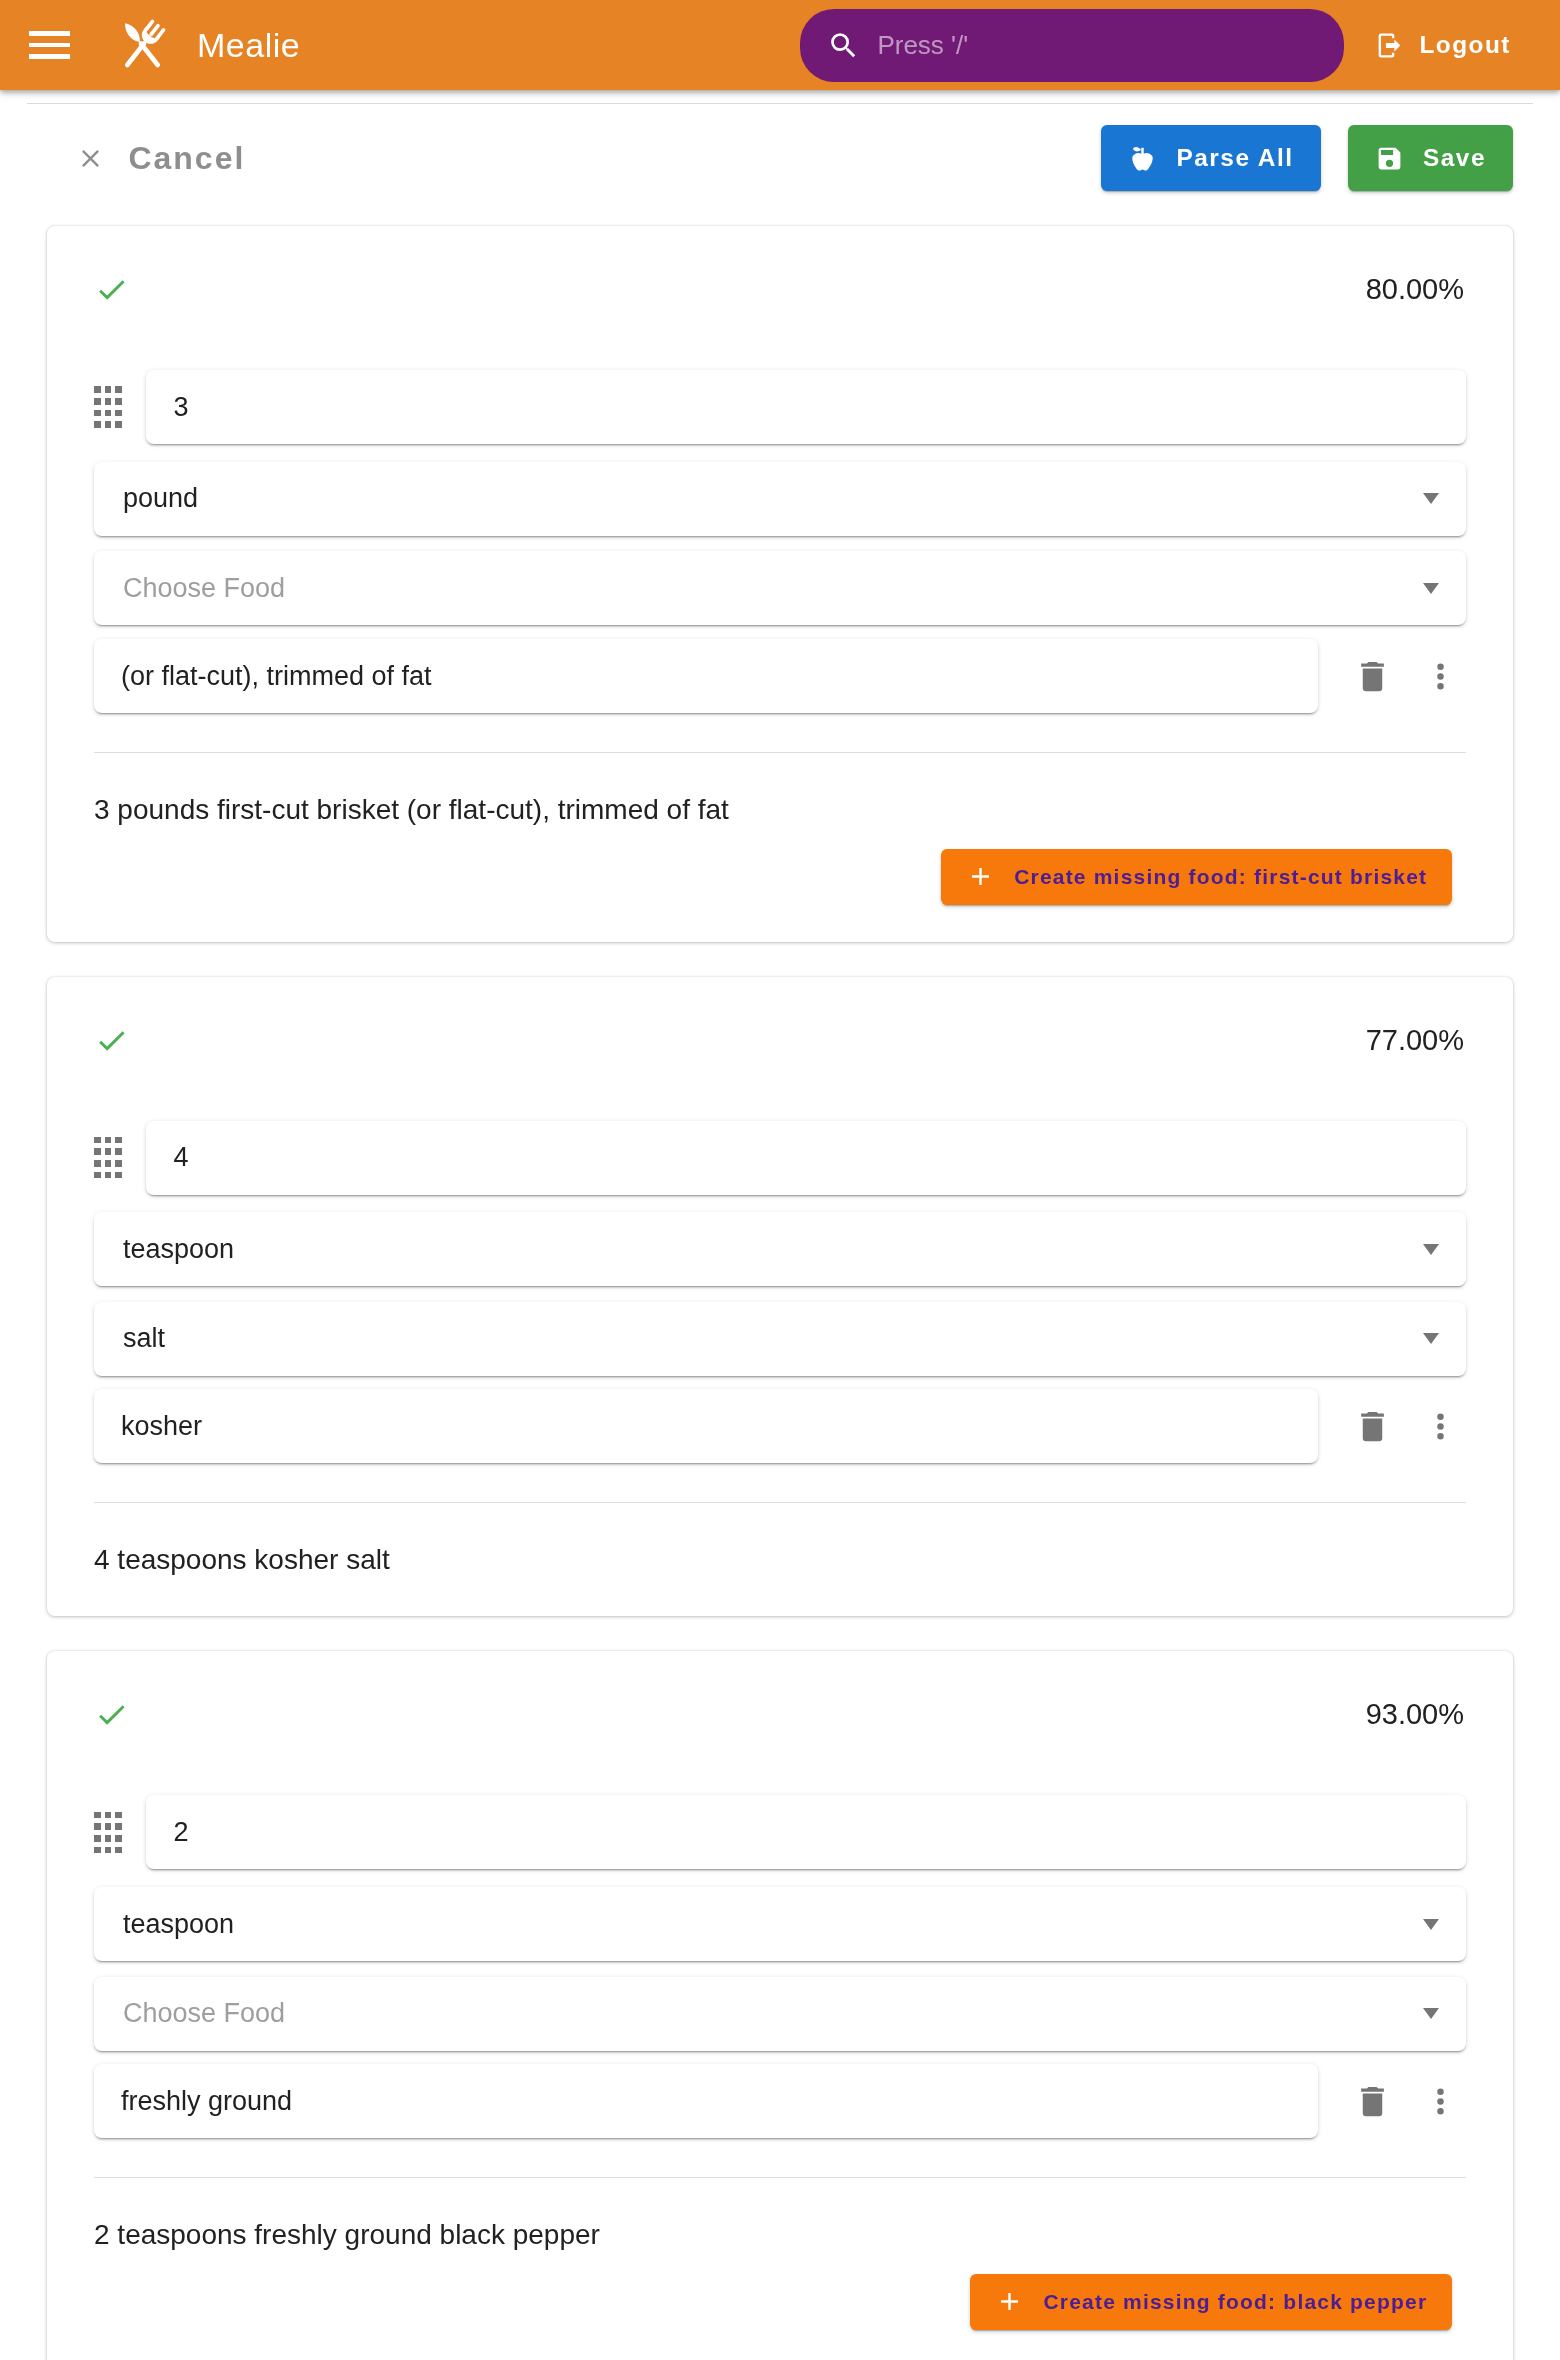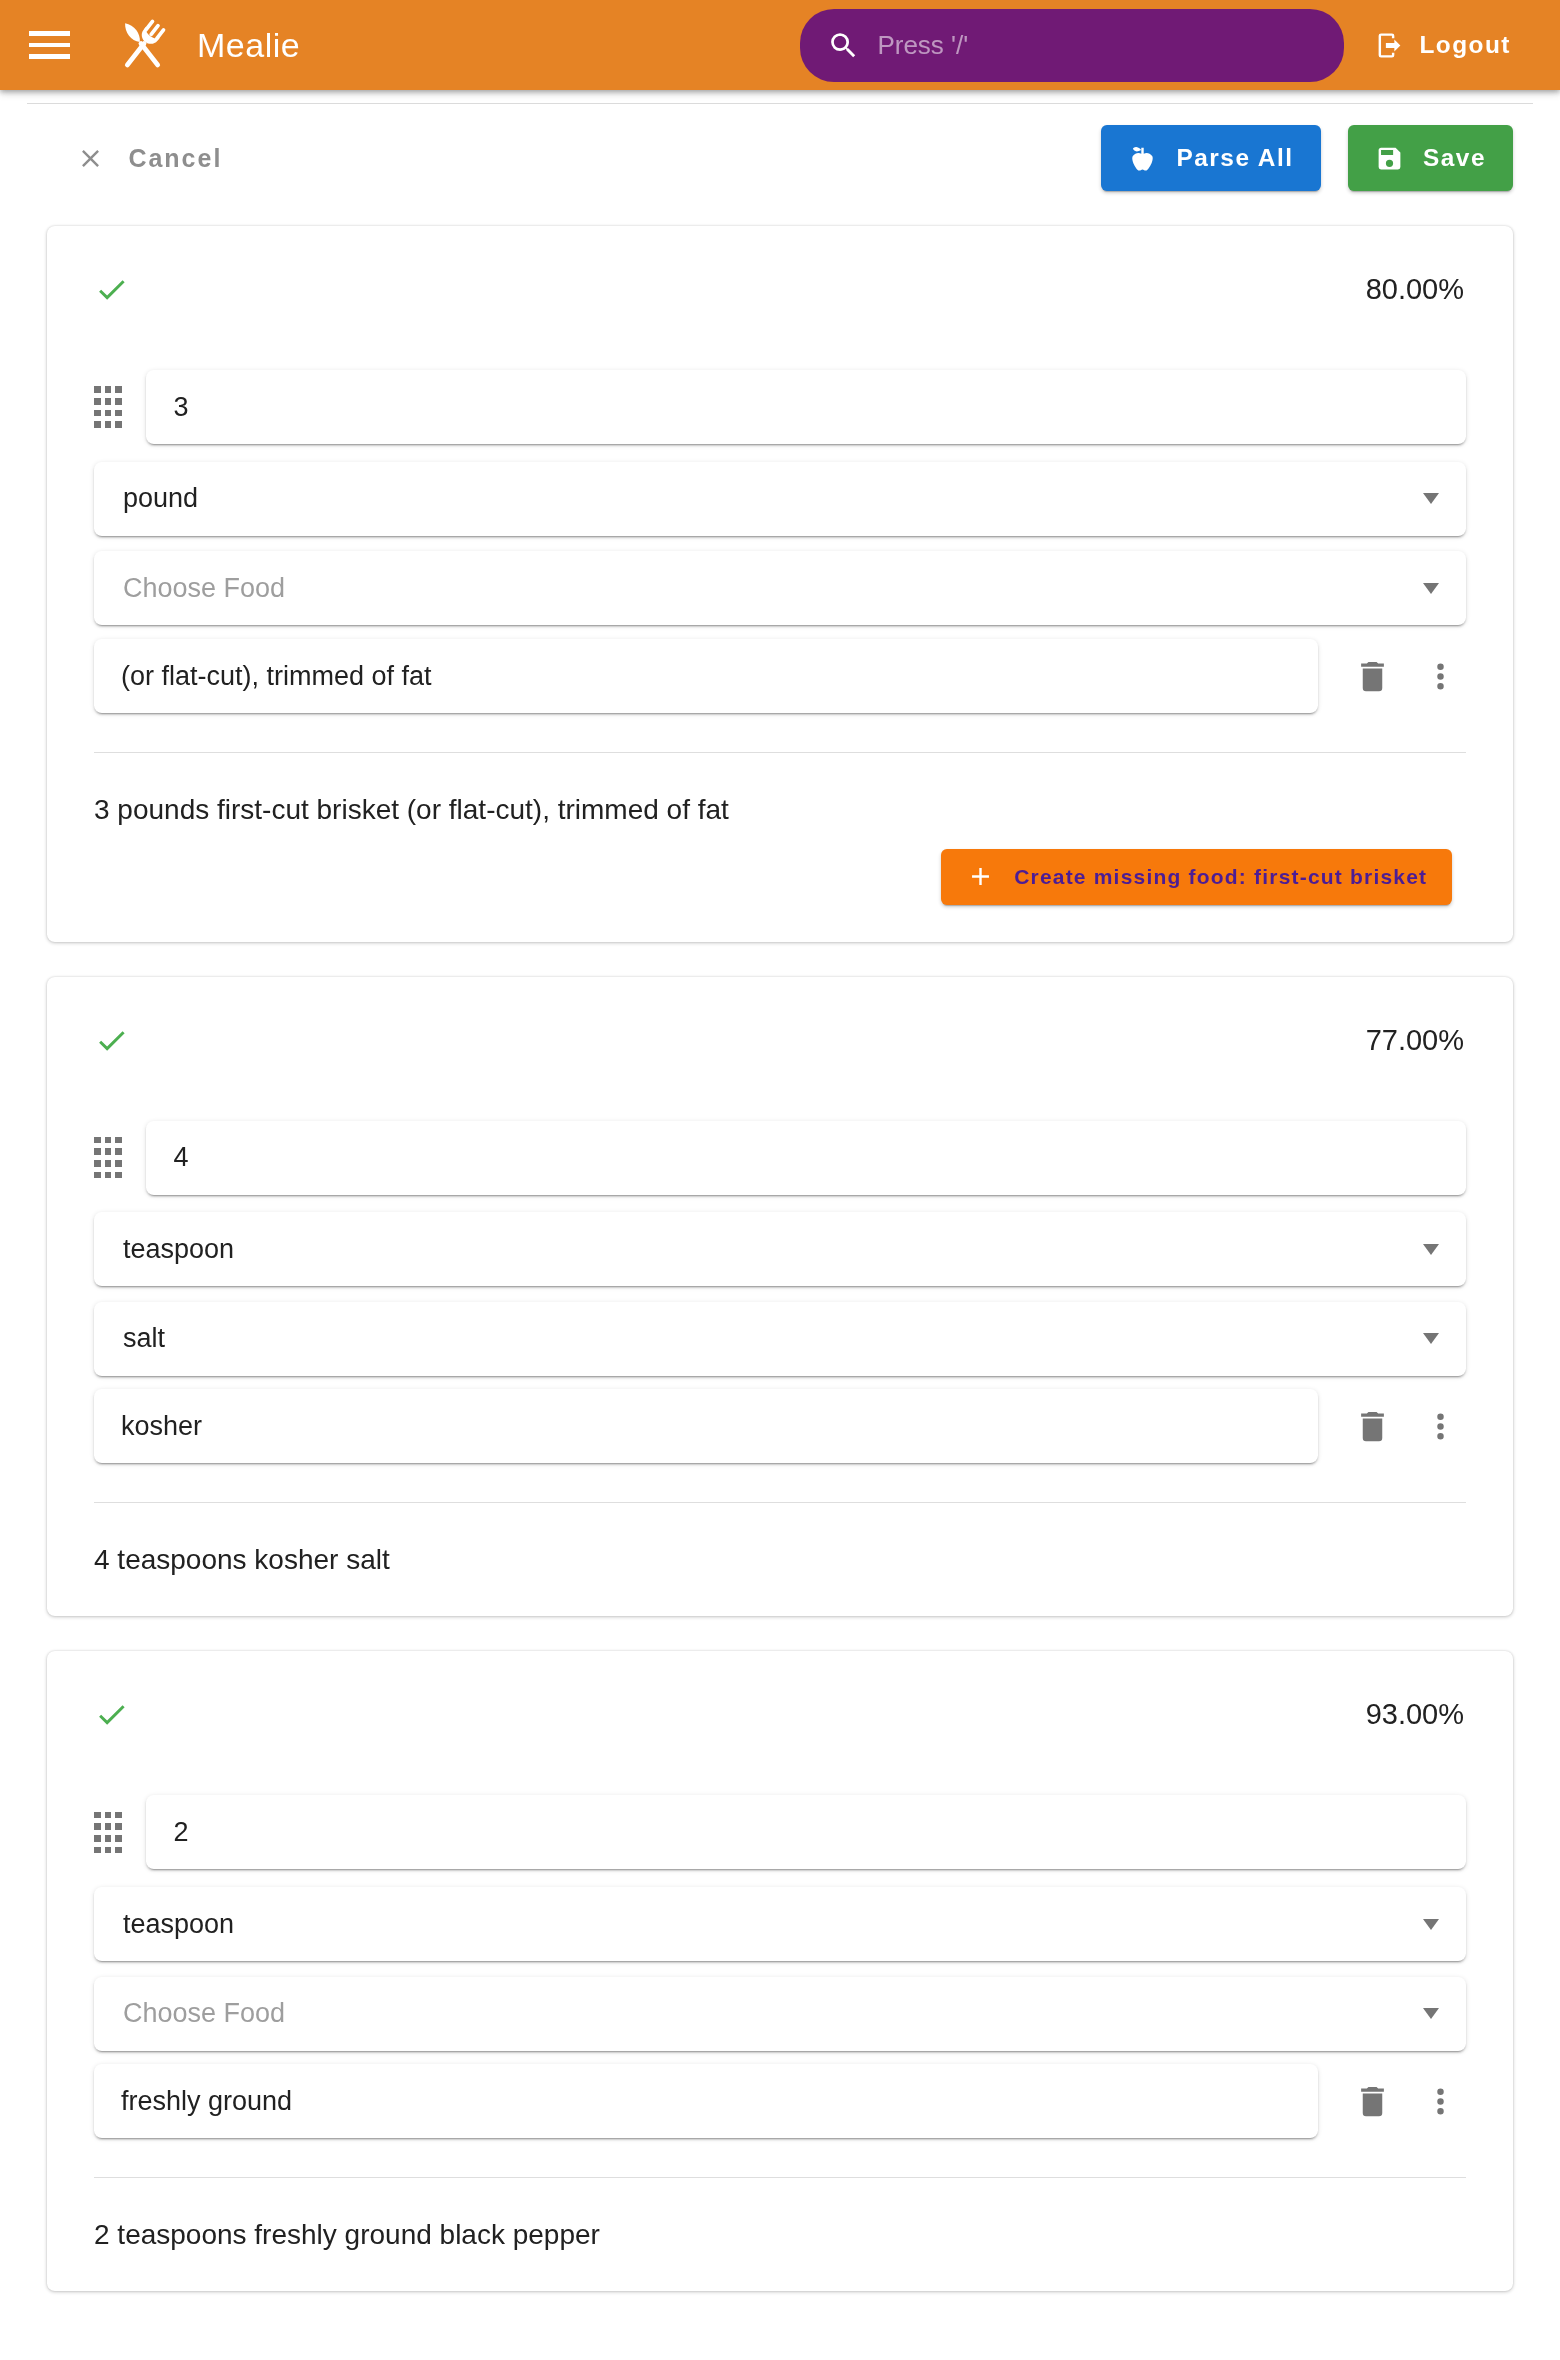--- a/index.html
+++ b/index.html
@@ -22,21 +22,21 @@
   .search-pill input::placeholder { color: rgba(255,255,255,.55); }
   .logout-btn { background: none; border: none; cursor: pointer; display: flex; align-items: center;
     gap: 15.6px; margin-left: 31px; color: #fff; font-size: 24.4px; font-weight: 700;
     letter-spacing: 1.5px; font-family: inherit; }
   .logout-btn svg { width: 29px; height: 29px; fill: #fff; }
 
   
   .page-divider { border: none; border-top: 1px solid #DBDBDB; margin: 12.7px 27px 0; }
   .toolbar { display: flex; align-items: center; margin: 21.5px 47px 0; height: 66px; }
   .cancel-btn { background: none; border: none; cursor: pointer; display: flex; align-items: center;
-    gap: 23.4px; padding-left: 29px; color: #8E8E8E; font-size: 25px; font-weight: 700;
+    gap: 23.4px; padding-left: 29px; color: #8E8E8E; font-size: 32px; font-weight: 700;
     letter-spacing: 2px; font-family: inherit; }
   .cancel-btn svg { width: 29px; height: 29px; fill: #8E8E8E; }
   .toolbar-right { margin-left: auto; display: flex; gap: 27px; }
   .btn { border: none; cursor: pointer; height: 66px; border-radius: 5.9px; padding: 0 27px;
     display: flex; align-items: center; gap: 19.5px; color: #fff; font-size: 24.4px; font-weight: 700;
     letter-spacing: 1.5px; font-family: inherit;
     box-shadow: 0 2.9px 1px -2px rgba(0,0,0,.2), 0 2px 3.9px rgba(0,0,0,.2); }
   .btn svg { width: 29px; height: 29px; fill: #fff; }
   .btn-parse { background: #1976D2; }
   .btn-save { background: #43A047; }
@@ -295,14 +295,22 @@
       </svg>
     </button>
     <button class="icon-btn">
       <svg viewBox="0 0 24 24">
         <path d="M12,16A2,2 0 0,1 14,18A2,2 0 0,1 12,20A2,2 0 0,1 10,18A2,2 0 0,1 12,16M12,10A2,2 0 0,1 14,12A2,2 0 0,1 12,14A2,2 0 0,1 10,12A2,2 0 0,1 12,10M12,4A2,2 0 0,1 14,6A2,2 0 0,1 12,8A2,2 0 0,1 10,6A2,2 0 0,1 12,4Z"></path>
       </svg>
     </button>
   </div>
   <hr class="card-divider">
   <p class="original-text">2 teaspoons freshly ground black pepper</p>
+  <div class="missing-row">
+    <button class="create-btn">
+      <svg viewBox="0 0 24 24">
+        <path d="M19,13H13V19H11V13H5V11H11V5H13V11H19V13Z"></path>
+      </svg>
+      <span>Create missing food: black pepper</span>
+    </button>
+  </div>
 </section>
 
 
 </body></html>

